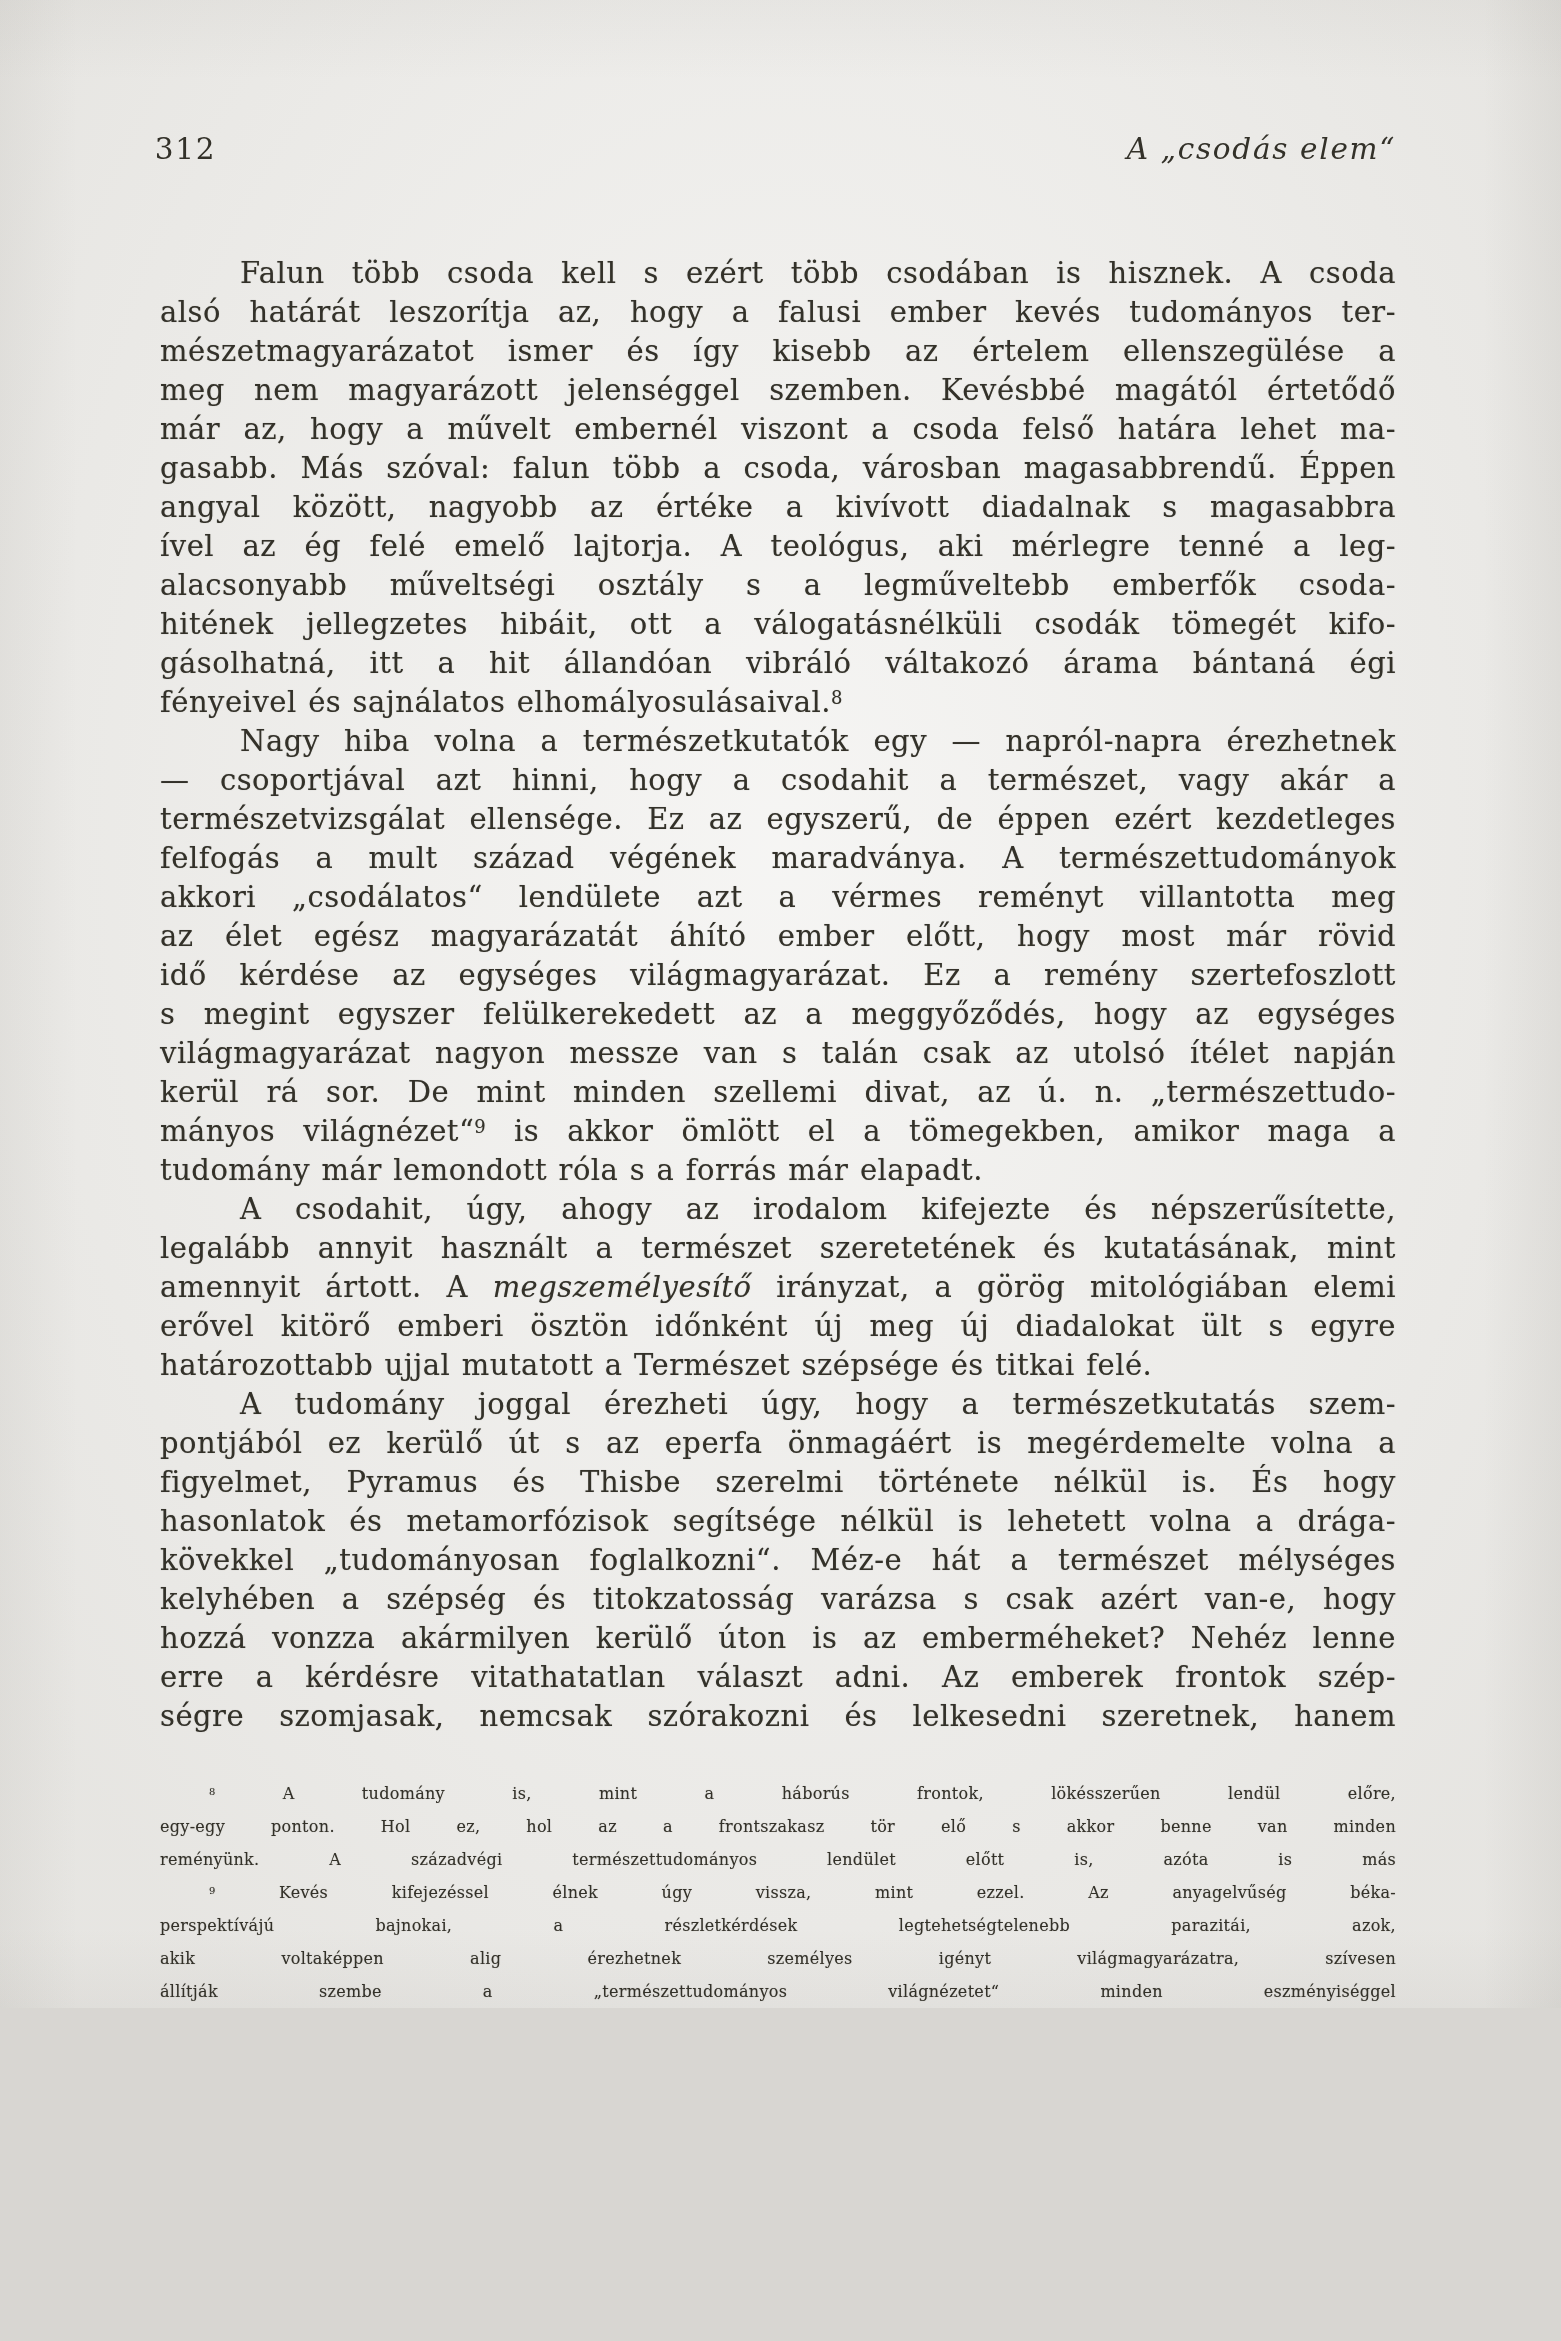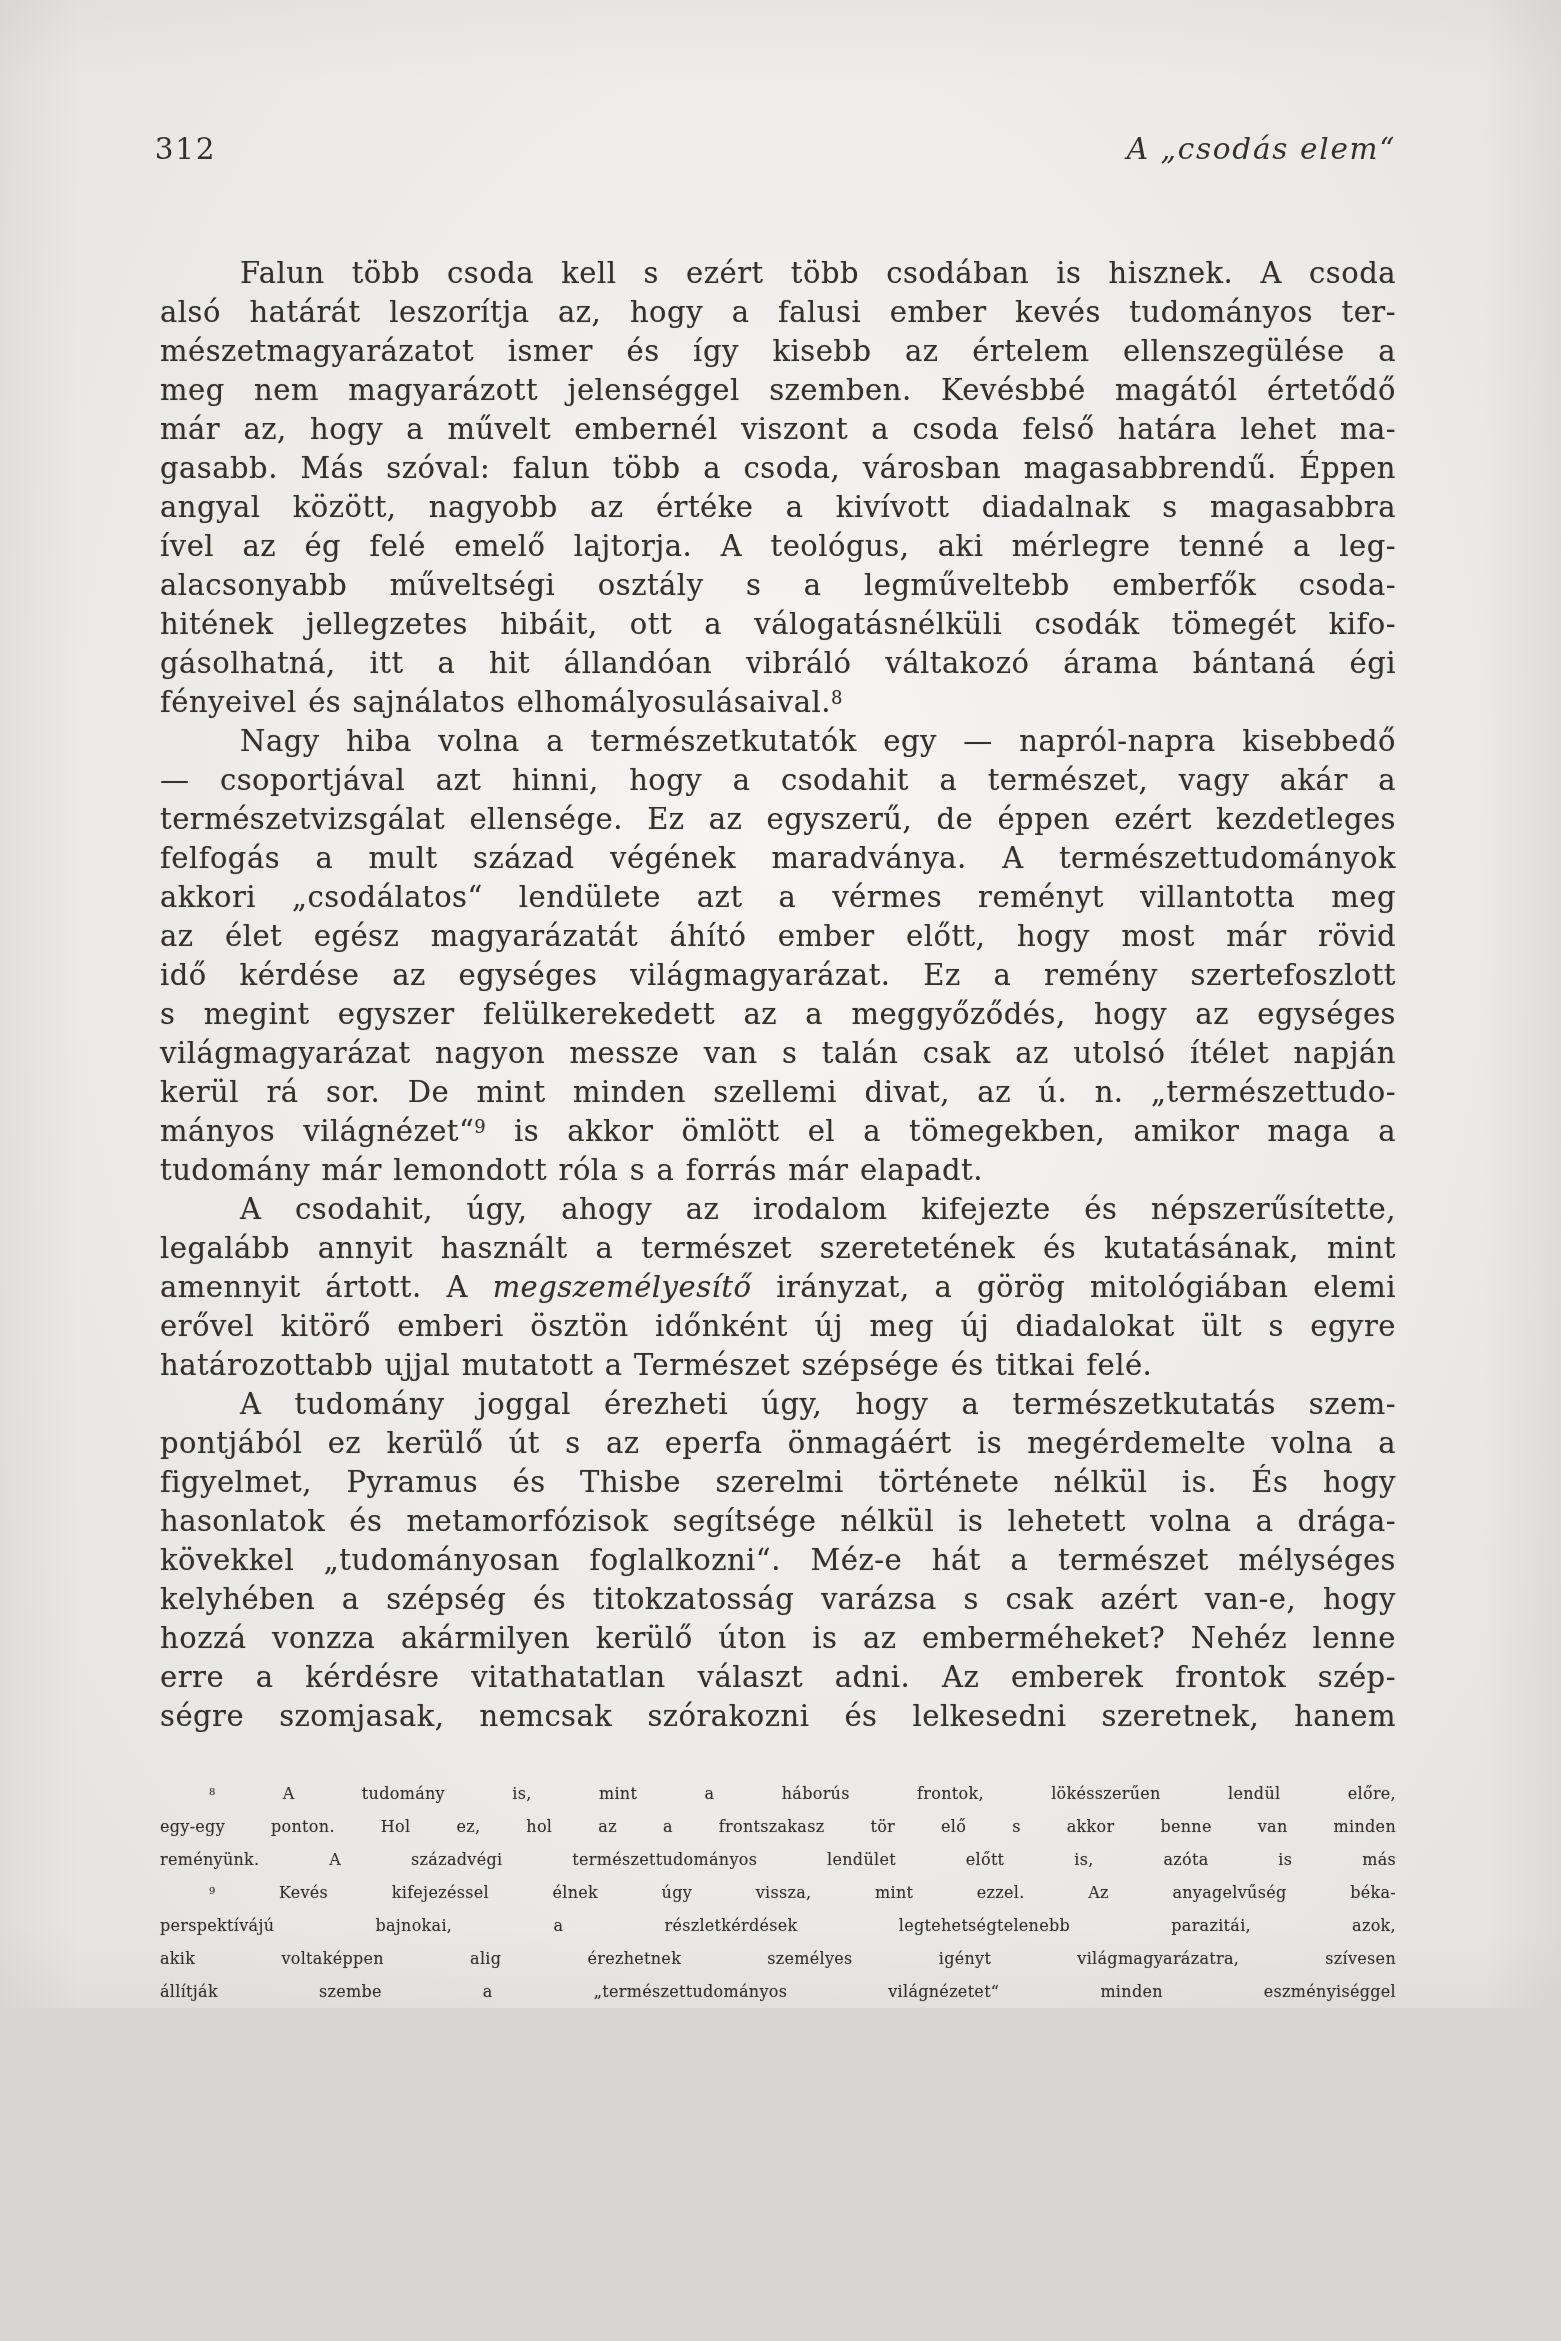--- a/index.html
+++ b/index.html
@@ -73,21 +73,21 @@
           <div class="line"><span>már az, hogy a művelt embernél viszont a csoda felső határa lehet ma-</span></div>
           <div class="line"><span>gasabb. Más szóval: falun több a csoda, városban magasabbrendű. Éppen</span></div>
           <div class="line"><span>angyal között, nagyobb az értéke a kivívott diadalnak s magasabbra</span></div>
           <div class="line"><span>ível az ég felé emelő lajtorja. A teológus, aki mérlegre tenné a leg-</span></div>
           <div class="line"><span>alacsonyabb műveltségi osztály s a legműveltebb emberfők csoda-</span></div>
           <div class="line"><span>hitének jellegzetes hibáit, ott a válogatásnélküli csodák tömegét kifo-</span></div>
           <div class="line"><span>gásolhatná, itt a hit állandóan vibráló váltakozó árama bántaná égi</span></div>
           <div class="line last"><span>fényeivel és sajnálatos elhomályosulásaival.</span><sup>8</sup></div>
         </div>
         <div class="paragraph">
-          <div class="line first"><span>Nagy hiba volna a természetkutatók egy — napról-napra kisebbedő</span></div>
+          <div class="line first"><span>Nagy hiba volna a természetkutatók egy — napról-napra érezhetnek</span></div>
           <div class="line"><span>— csoportjával azt hinni, hogy a csodahit a természet, vagy akár a</span></div>
           <div class="line"><span>természetvizsgálat ellensége. Ez az egyszerű, de éppen ezért kezdetleges</span></div>
           <div class="line"><span>felfogás a mult század végének maradványa. A természettudományok</span></div>
           <div class="line"><span>akkori „csodálatos“ lendülete azt a vérmes reményt villantotta meg</span></div>
           <div class="line"><span>az élet egész magyarázatát áhító ember előtt, hogy most már rövid</span></div>
           <div class="line"><span>idő kérdése az egységes világmagyarázat. Ez a remény szertefoszlott</span></div>
           <div class="line"><span>s megint egyszer felülkerekedett az a meggyőződés, hogy az egységes</span></div>
           <div class="line"><span>világmagyarázat nagyon messze van s talán csak az utolsó ítélet napján</span></div>
           <div class="line"><span>kerül rá sor. De mint minden szellemi divat, az ú. n. „természettudo-</span></div>
           <div class="line"><span>mányos világnézet“</span><sup>9</sup><span> is akkor ömlött el a tömegekben, amikor maga a</span></div>

